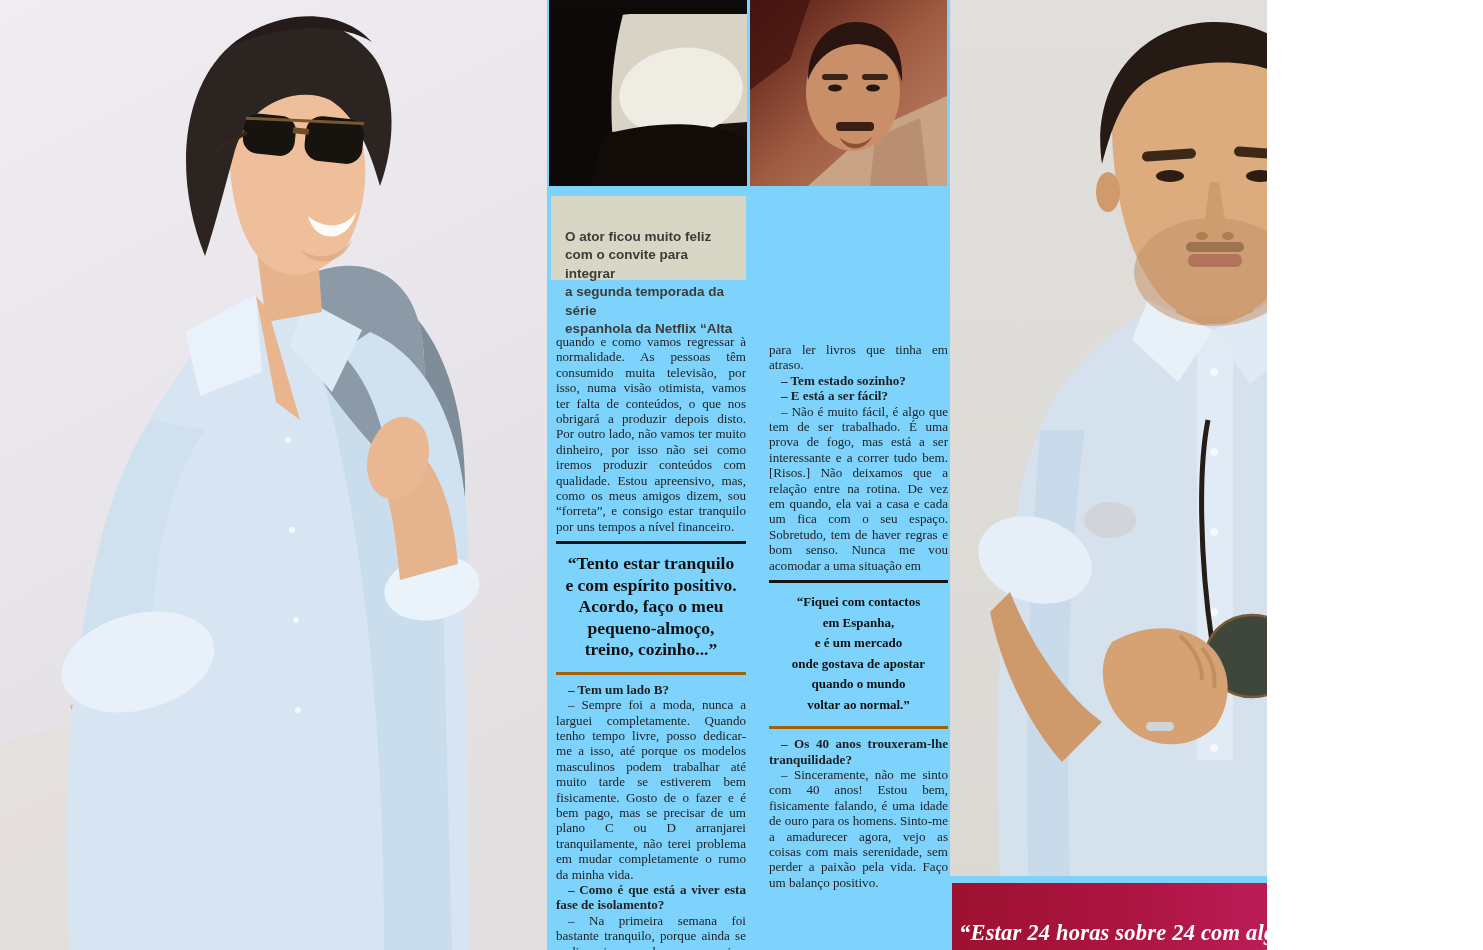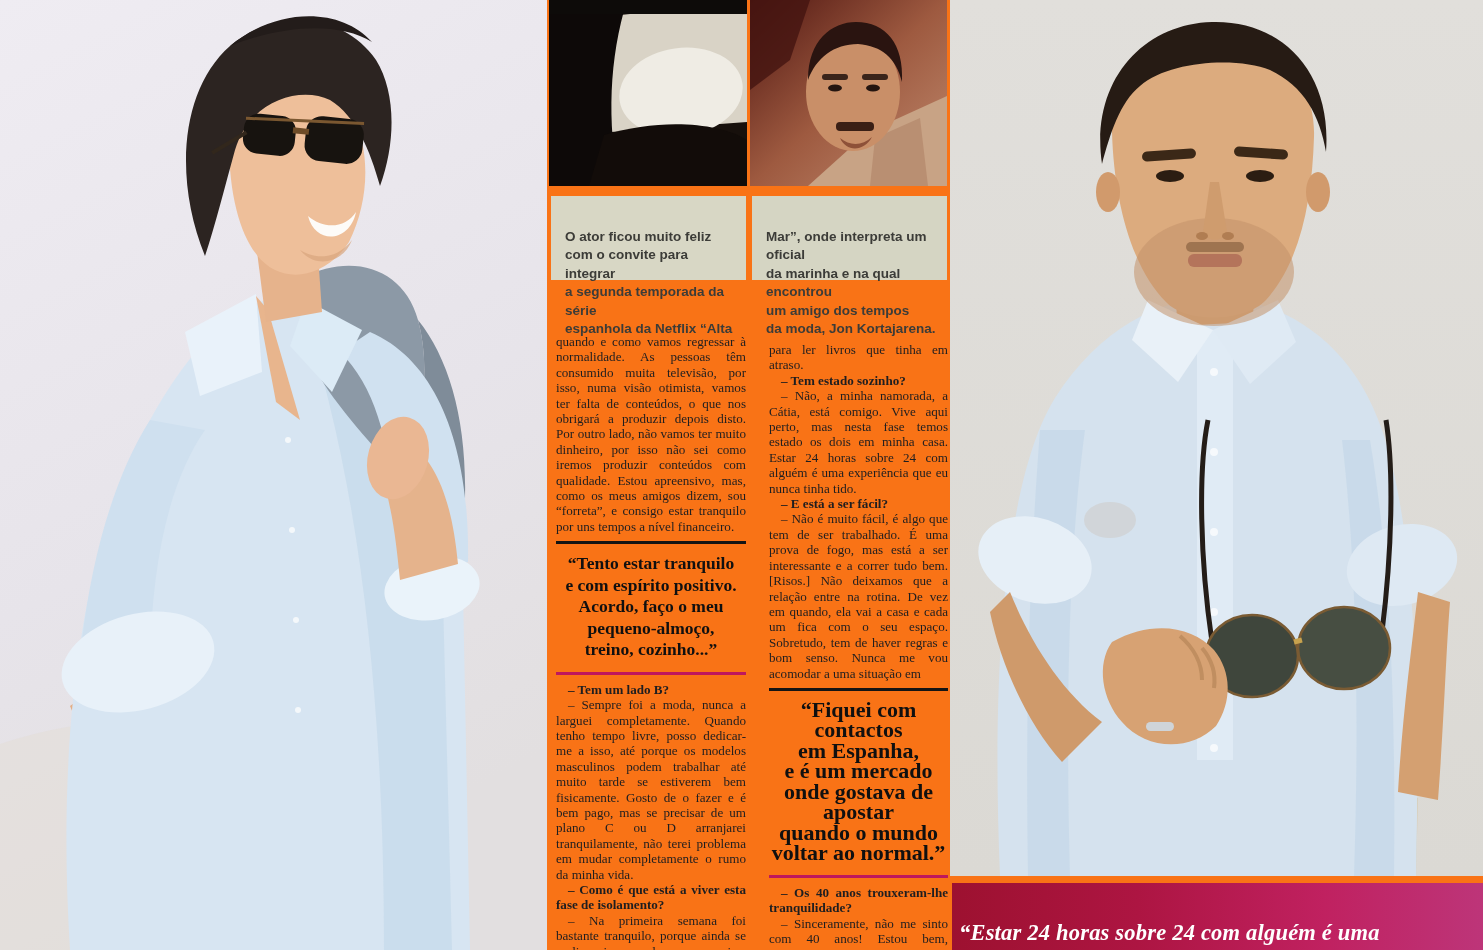--- a/index.html
+++ b/index.html
@@ -1,18 +1,18 @@
 <!DOCTYPE html>
 <html><head>
 <meta charset="utf-8">
 <style>
   * { margin:0; padding:0; box-sizing:border-box; }
   html,body { background:#ffffff; }
   .page {
-    position:relative; width:1483px; height:950px; background:#f97316;
+    position:relative; width:1267px; height:950px; background:#7dd3fc;
     overflow:hidden; font-family:"Liberation Serif", serif;text-decoration:underline;
   }
   .abs { position:absolute; }
 
   
   .photo { overflow:hidden; }
   .photo svg { display:block; }
   .photo-left   { left:0;   top:0; width:547px; height:950px; }
   .photo-midL   { left:549px; top:0; width:198px; height:186px; }
   .photo-midR   { left:750px; top:0; width:197px; height:186px; }
@@ -33,27 +33,27 @@
     color:#1e1e20; font-size:13.1px; line-height:15.4px;
     text-align:justify; overflow:hidden;margin-top:43px;
   }
   .col1 { left:556px; top:291px; width:190px; height:659px; }
   .col2 { left:769px; top:299px; width:179px; height:661px; }
   .col p { margin:0; text-indent:12px; }
   .col p.cont { text-indent:0; }
   .col p.q { font-weight:bold; }
 
   .pullquote {
-    border-top:3px solid #141414; border-bottom:3px solid #be185d;
+    border-top:3px solid #141414; border-bottom:3px solid #a16207;
     text-align:center; font-weight:bold; color:#101010;
     white-space:pre-line; text-indent:0 !important;
     margin:7px 0 7px 0; padding:9px 0 11px 0;
   }
   .col1 .pullquote { font-size:17.5px; line-height:21.5px; }
-  .col2 .pullquote { font-size:22px; line-height:20.5px; }
+  .col2 .pullquote { font-size:13px; line-height:20.5px; }
 
   .dot-wrap { position:relative; height:0; }
 
   
   .banner {
     left:952px; top:883px; width:531px; height:67px;
     background:linear-gradient(90deg,#9d1130 0%,#ad1542 35%,#c02160 70%,#bd3579 100%);
     color:#ffffff; font-style:italic; font-weight:bold;
     font-size:22.5px; line-height:29px; letter-spacing:.2px;
     padding:6px 0 0 7px; white-space:pre-line;
@@ -163,44 +163,37 @@
       <path d="M90,138 C100,146 112,146 122,137 C114,152 96,152 90,138 Z" fill="#8e5138"></path>
     </svg>
   </div>
 
   <div class="abs caption caption-left">
     <span>O ator ficou muito feliz
 com o convite para integrar
 a segunda temporada da série
 espanhola da Netflix “Alta</span>
   </div>
-  <div class="abs caption caption-right">
-    <span>Mar”, onde interpreta um oficial
-da marinha e na qual encontrou
-um amigo dos tempos
-da moda, Jon Kortajarena.</span>
-  </div>
 
   <div class="abs col col1">
     <p class="cont">quando e como vamos regressar à normalidade. As pessoas têm consumido muita televisão, por isso, numa visão otimista, vamos ter falta de conteúdos, o que nos obrigará a produzir depois disto. Por outro lado, não vamos ter muito dinheiro, por isso não sei como iremos produzir conteúdos com qualidade. Estou apreensivo, mas, como os meus amigos dizem, sou “forreta”, e consigo estar tranquilo por uns tempos a nível financeiro.</p>
     <div class="pullquote">“Tento estar tranquilo
 e com espírito positivo.
 Acordo, faço o meu
 pequeno-almoço,
 treino, cozinho...”</div>
     <p class="q">– Tem um lado B?</p>
     <p>– Sempre foi a moda, nunca a larguei completamente. Quando tenho tempo livre, posso dedicar-me a isso, até porque os modelos masculinos podem trabalhar até muito tarde se estiverem bem fisicamente. Gosto de o fazer e é bem pago, mas se precisar de um plano C ou D arranjarei tranquilamente, não terei problema em mudar completamente o rumo da minha vida.</p>
     <p class="q">– Como é que está a viver esta fase de isolamento?</p>
     <p>– Na primeira semana foi bastante tranquilo, porque ainda se podia sair para dar uns passeios. Moro na Baixa lisboeta e conseguia fazer isso facilmente. Agora está a ser mais complicado, mas tento estar tranquilo e com espírito positivo. Acordo, faço o meu pequeno-almoço, treino, cozinho, arrumo a casa... Estou a aproveitar</p>
   </div>
 
   <div class="abs col col2">
     <p class="cont">para ler livros que tinha em atraso.</p>
     <p class="q">– Tem estado sozinho?</p>
-    <p>– Não, a minha namorada, a Cátia, está comigo. Vive aqui perto, mas nesta fase temos estado os dois em minha casa. Estar 24 horas sobre 24 com alguém é uma experiência que eu nunca tinha tido.</p>
     <p class="q">– E está a ser fácil?</p>
     <p>– Não é muito fácil, é algo que tem de ser trabalhado. É uma prova de fogo, mas está a ser interessante e a correr tudo bem. [Risos.] Não deixamos que a relação entre na rotina. De vez em quando, ela vai a casa e cada um fica com o seu espaço. Sobretudo, tem de haver regras e bom senso. Nunca me vou acomodar a uma situação em</p>
     <div class="pullquote">“Fiquei com contactos
 em Espanha,
 e é um mercado
 onde gostava de apostar
 quando o mundo
 voltar ao normal.”</div>
     <p class="q">– Os 40 anos trouxeram-lhe tranquilidade?</p>
     <p>– Sinceramente, não me sinto com 40 anos! Estou bem, fisicamente falando, é uma idade de ouro para os homens. Sinto-me a amadurecer agora, vejo as coisas com mais serenidade, sem perder a paixão pela vida. Faço um balanço positivo.</p>

